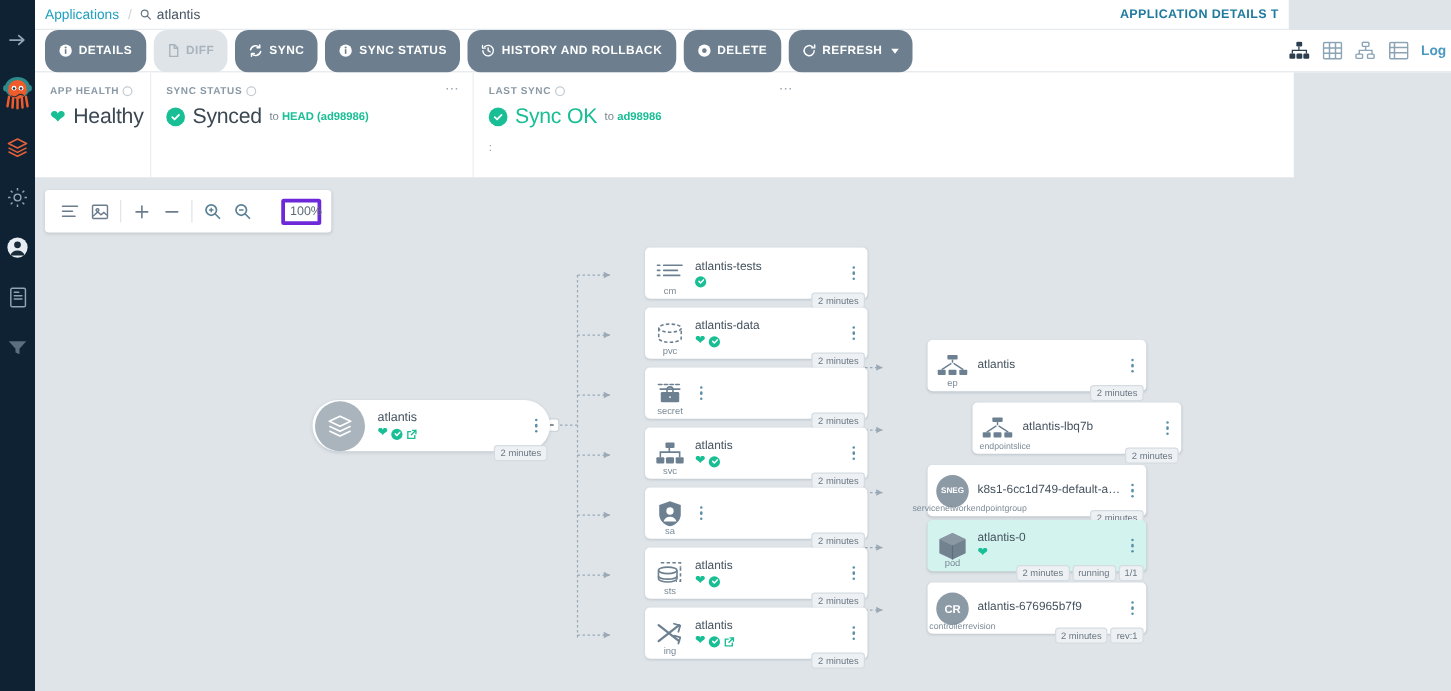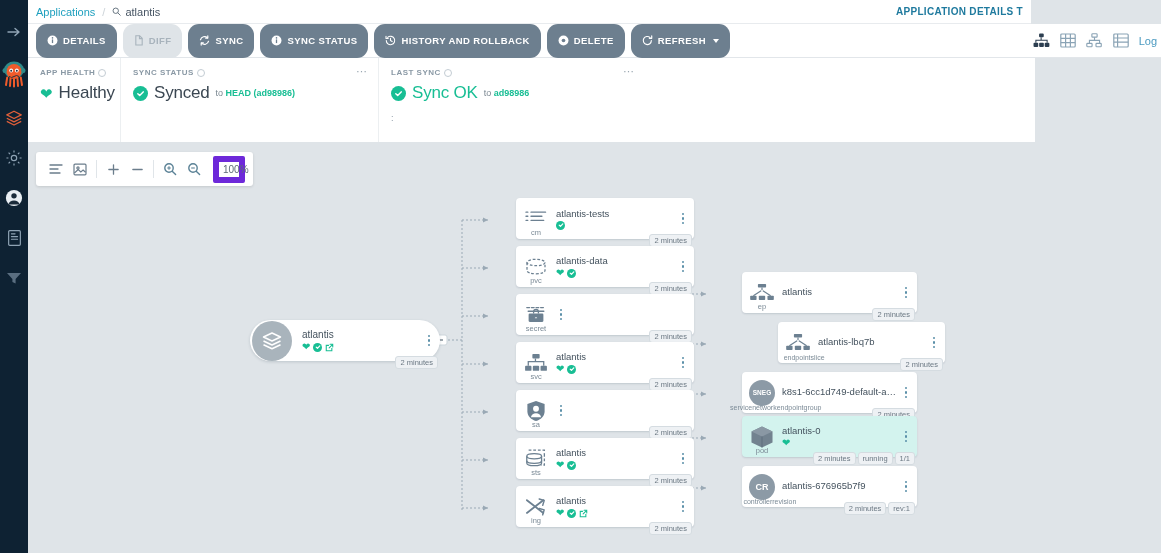--- a/index.html
+++ b/index.html
@@ -54,20 +54,21 @@
     display: flex; align-items: center; gap: 5px; padding: 0 11px;
     cursor: pointer; border: none; white-space: nowrap;
   }
   .abtn.disabled { background: #dfe4e8; color: #a8b3bc; }
   .abtn .ic { display: flex; align-items: center; }
   .caret { width:0;height:0;border-left:3.5px solid transparent;border-right:3.5px solid transparent;border-top:4px solid currentColor; margin-left:2px;}
 
   .viewicons {
     margin-left: auto; display: flex; align-items: center; gap: 10px;
     padding-right: 4px;
+    font-weight: bold;
   }
   .vi { cursor: pointer; color: #8aa3b5; display: flex; align-items: center; }
   .vi.active { color: #2c3e50; }
   .logs-label { color:#4a9ac0; font-size:11px; white-space:nowrap; overflow:hidden; }
 
   
   .statusrow {
     position: absolute; left: 28px; top: 58px; width: 1007px; height: 84px;
     background: #fff; display: flex;
   }
@@ -109,23 +110,23 @@
     position: absolute; left: 8px; top: 10px; height: 34px;
     background: #fff; border-radius: 3px; box-shadow: 0 1px 3px rgba(0,0,0,.12);
     display: flex; align-items: center; padding: 0 8px; gap: 0px;
   }
   .zb-btn {
     width: 24px; height: 34px; display: flex; align-items: center;
     justify-content: center; color: #6b7d8c; cursor: pointer;
   }
   .zb-div { width: 1px; height: 18px; background: #e0e5e9; margin: 0 4px; }
   .zoomval {
-    border: 6px solid #6d28d9; border-radius: 2px; font-size: 10px;
+    border: 3px solid #6d28d9; border-radius: 2px; font-size: 10px;
     color: #5d6b77; padding: 2px 4px; width: 32px; text-align: center;
-    background:#fff; margin-left:7px;
+    background:#fff; margin-left:19px;
   }
 
   
   .node {
     position: absolute; background: #fff; border-radius: 4px;
     box-shadow: 0 1px 2px rgba(40,60,80,.16);
     display: flex; align-items: center;
     cursor: pointer;
   }
   .node.hl { background: #d3f3ee; }

